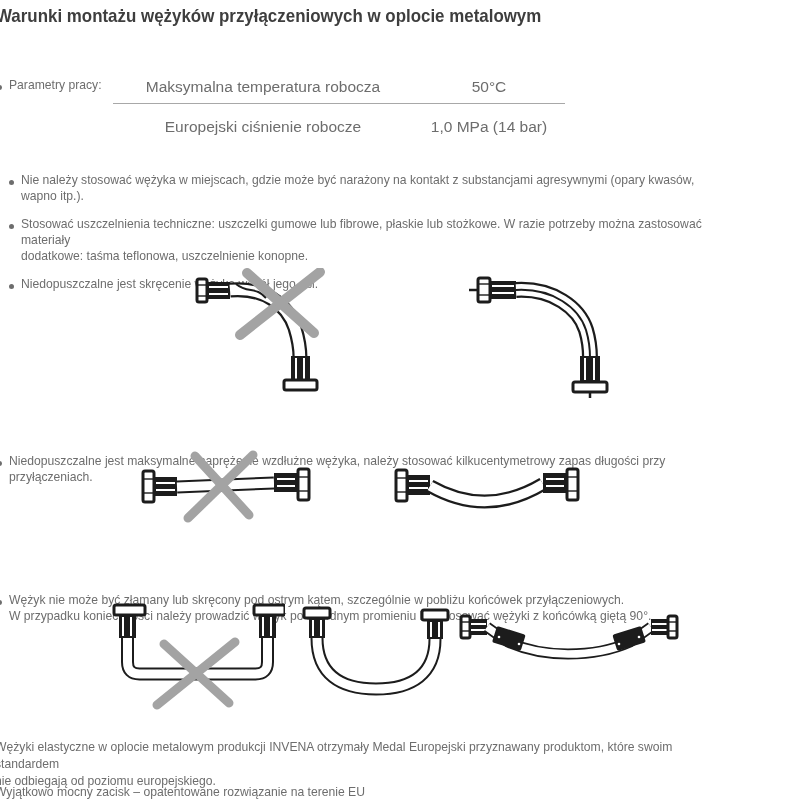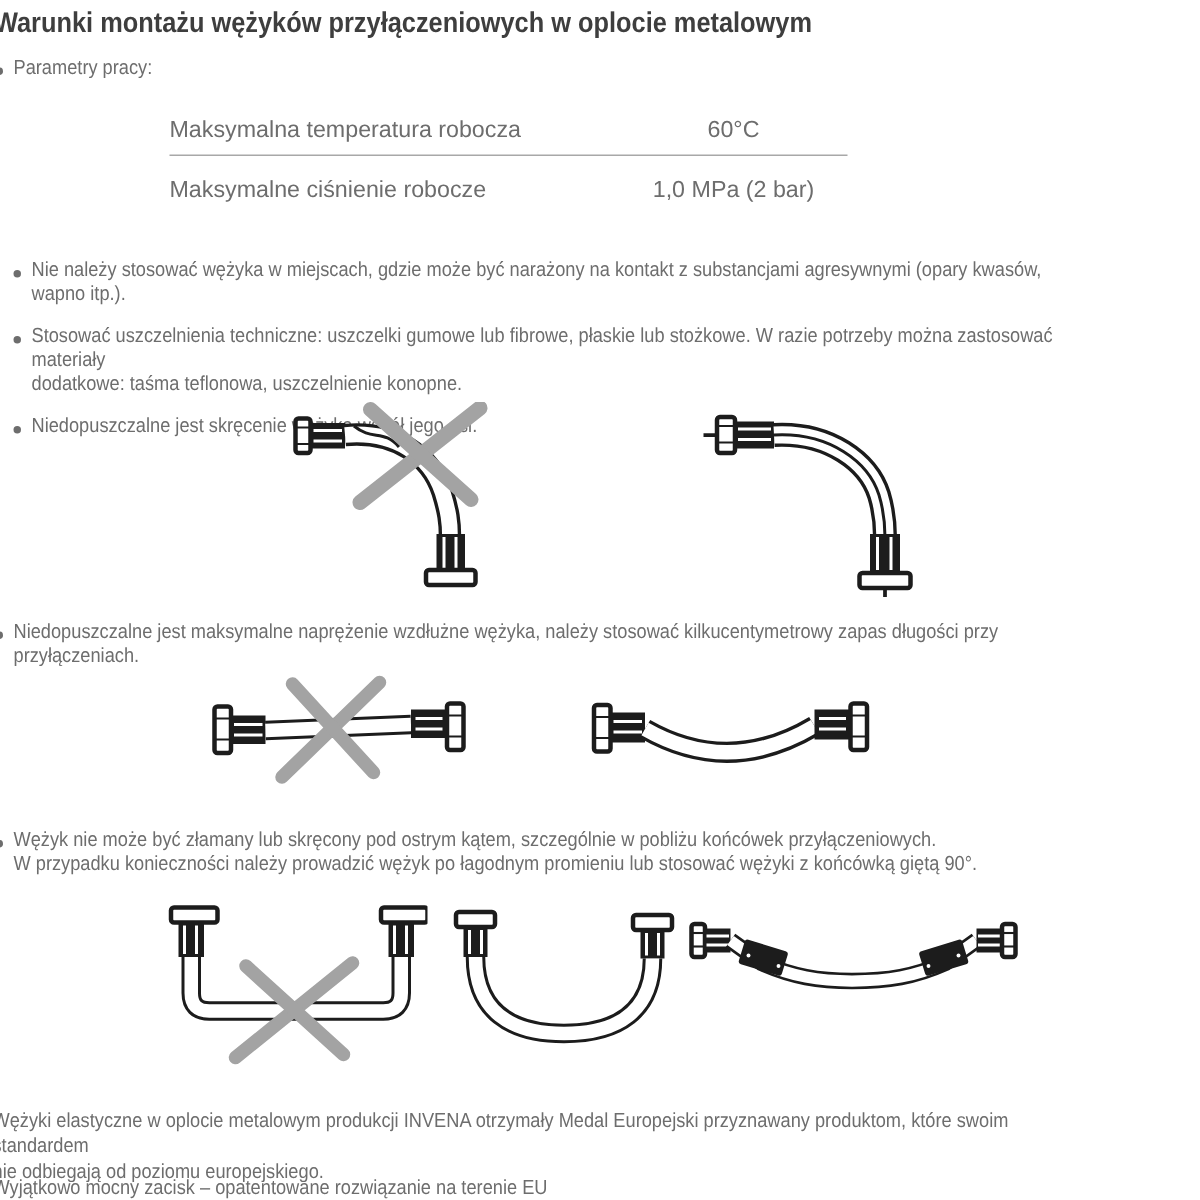--- a/index.html
+++ b/index.html
@@ -6,32 +6,32 @@
   body{width:800px;height:800px;overflow:hidden;font-family:"Liberation Sans",sans-serif;}
   .page{position:relative;width:800px;height:800px;background:#fff;overflow:hidden;padding-left:13px;}
 
   .title{position:absolute;left:-4px;top:4px;margin:0;font-size:19px;line-height:24px;
          font-weight:bold;color:#3e3e3e;white-space:pre;
          transform:scaleX(0.89);transform-origin:0 0;}
 
   .btext{color:#6d6d6d;font-size:13.5px;line-height:16px;white-space:pre-line;
          transform:scaleX(0.90);transform-origin:0 0;}
 
-  .bullet{position:absolute;left:0;display:flex;align-items:flex-start;}
+  .bullet{position:absolute;left:0;display:flex;align-items:flex-start;margin-top:40px;}
   .dot{flex:none;width:5px;height:5px;border-radius:50%;background:#6d6d6d;
        margin:8px 7px 0 -3px;}
 
   .rules{position:absolute;left:0;top:160px;margin:0;padding:0;list-style:none;}
   .rules li{display:flex;align-items:flex-start;margin:12px;padding:0;}
 
   .ptable{position:absolute;left:113px;top:70px;width:452px;color:#6d6d6d;font-size:15.5px;}
   .trow{display:flex;align-items:center;}
   .trow1{height:33px;}
   .trow2{height:45px;}
-  .tlabel{flex:0 0 300px;}
+  .tlabel{flex:0 0 300px;text-align:center;}
   .tvalue{flex:1;text-align:center;}
   .tdivider{height:0;border-top:1px solid #a8a8a8;}
 
   .fig{position:absolute;}
   .flange{fill:#ffffff;stroke:#1c1c1c;stroke-width:3;}
   .nut{fill:#1c1c1c;}
   .stripe{stroke:#ffffff;stroke-width:2;fill:none;}
   .ridge{stroke:#1c1c1c;stroke-width:1.4;fill:none;}
   .hose-o{fill:none;stroke:#1c1c1c;}
   .hose-i{fill:none;stroke:#ffffff;}
@@ -52,26 +52,26 @@
   <h1 class="title">Warunki montażu wężyków przyłączeniowych w oplocie metalowym</h1>
 
   <div class="bullet" style="top:37px;">
     <span class="dot"></span>
     <span class="btext">Parametry pracy:</span>
   </div>
 
   <div class="ptable">
     <div class="trow trow1">
       <div class="tlabel">Maksymalna temperatura robocza</div>
-      <div class="tvalue">60°C</div>
+      <div class="tvalue">50°C</div>
     </div>
     <div class="tdivider"></div>
     <div class="trow trow2">
-      <div class="tlabel">Maksymalne ciśnienie robocze</div>
-      <div class="tvalue">1,0 MPa (2 bar)</div>
+      <div class="tlabel">Europejski ciśnienie robocze</div>
+      <div class="tvalue">1,0 MPa (14 bar)</div>
     </div>
   </div>
 
   <ul class="rules">
     <li>
       <span class="dot"></span>
       <span class="btext">Nie należy stosować wężyka w miejscach, gdzie może być narażony na kontakt z substancjami agresywnymi (opary kwasów, wapno itp.).</span>
     </li>
     <li>
       <span class="dot"></span>

